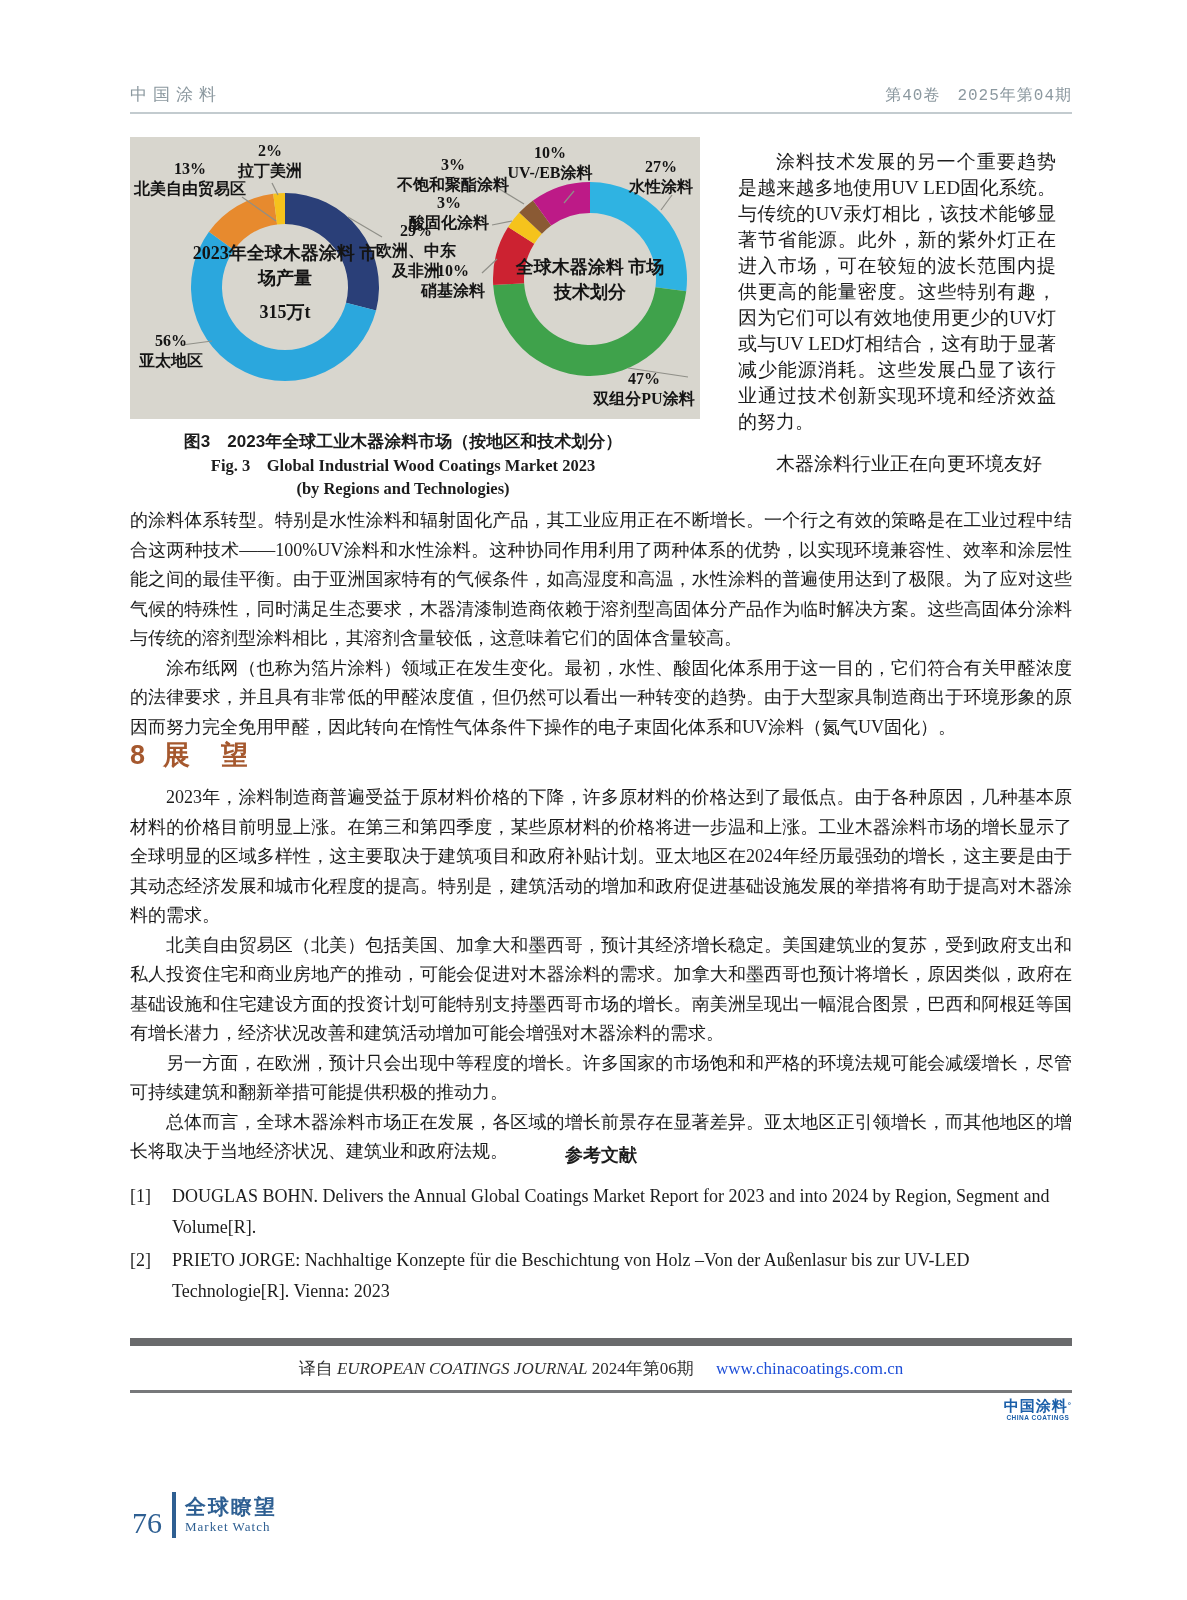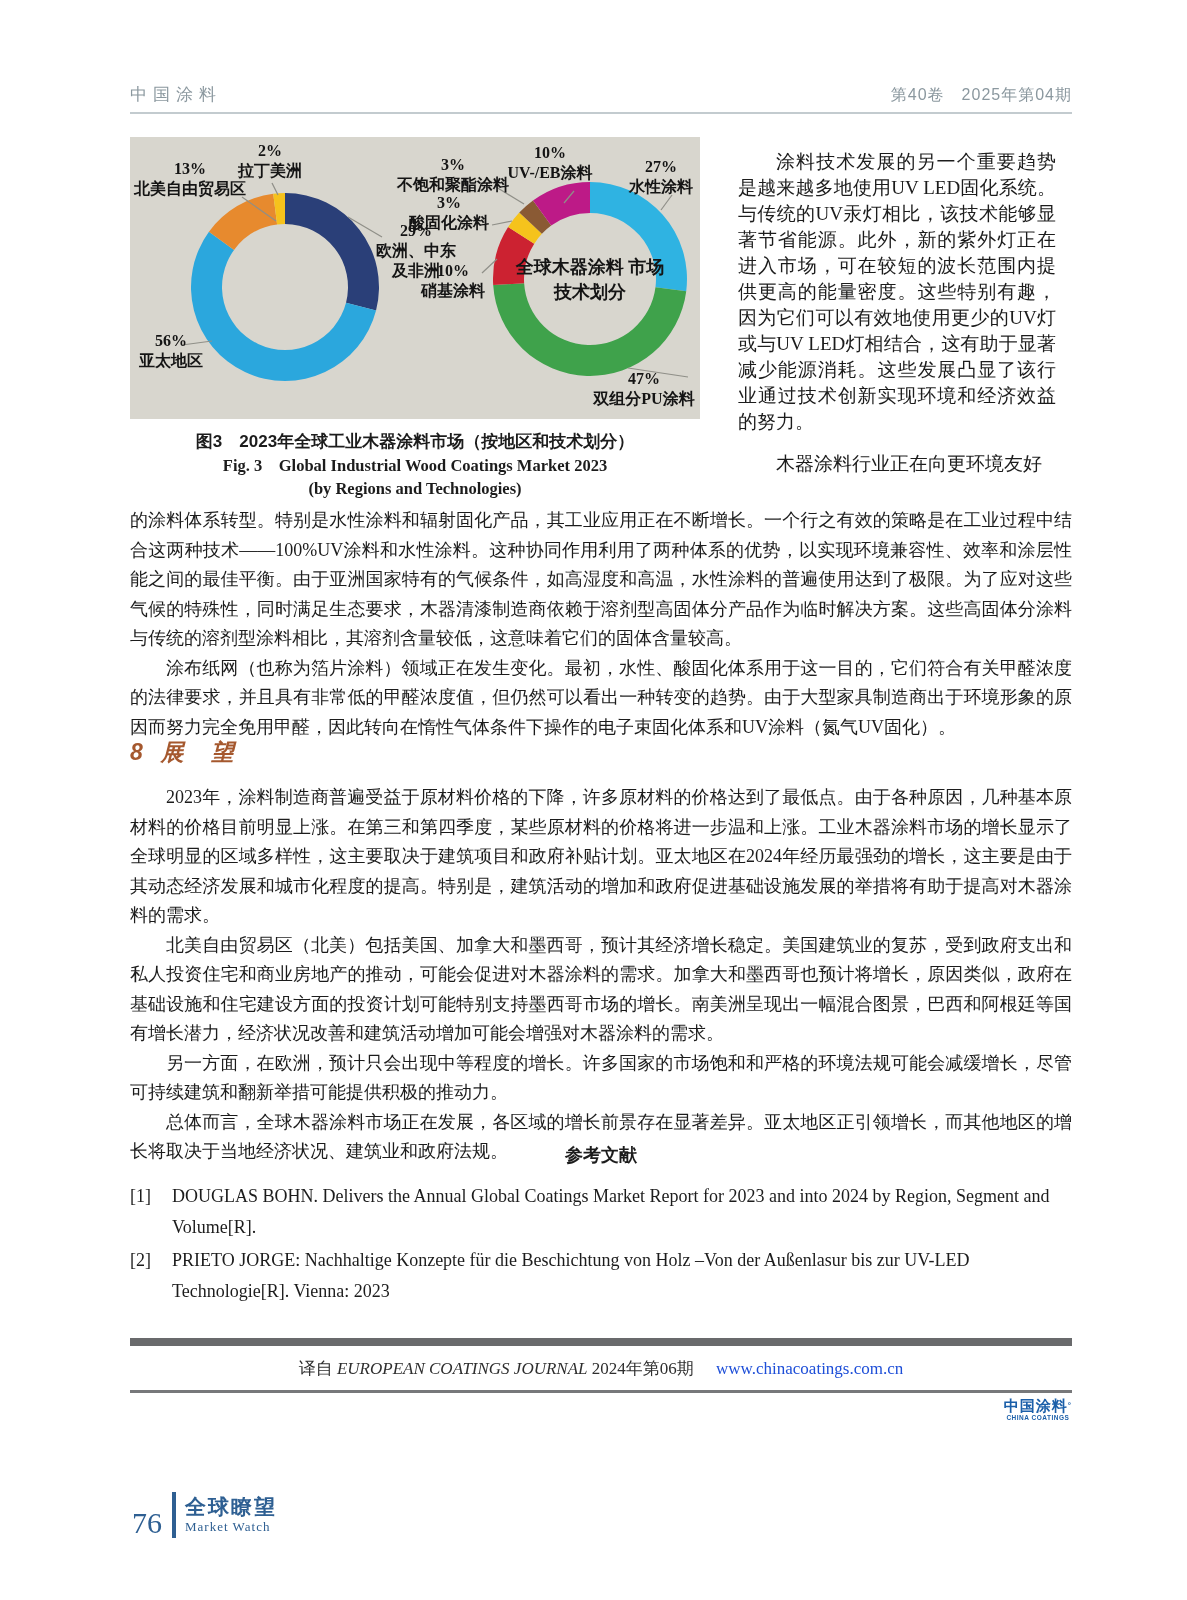--- a/index.html
+++ b/index.html
@@ -5,54 +5,54 @@
   html,body{margin:0;padding:0;background:#e9e9e9;}
   .page{position:relative;width:1187px;height:1600px;margin:0 auto;background:#ffffff;
         font-family:"Liberation Serif","DejaVu Serif",serif;color:#1c1c1c;overflow:hidden;}
 
   
   .header{position:absolute;left:130px;top:76px;width:942px;height:30px;
           display:flex;justify-content:space-between;align-items:flex-end;
           border-bottom:2px solid #c3cbcf;padding-bottom:6px;}
   .header .jname{font-family:"Liberation Sans","DejaVu Sans",sans-serif;
           font-size:17px;color:#8b989f;letter-spacing:6px;}
-  .header .issue{font-family:Liberation Sans, sans-serif;
+  .header .issue{font-family:Liberation Mono, monospace;
           font-size:16px;color:#8b989f;letter-spacing:1px;}
 
   
   .panel{position:absolute;left:130px;top:137px;width:570px;height:282px;background:#d8d6ce;}
   .panel svg{position:absolute;left:0;top:0;}
   .chart-label{position:absolute;text-align:center;font-size:16px;line-height:20px;
                font-weight:bold;color:#141414;}
   .chart-label .pct{display:block;}
   .chart-center{position:absolute;text-align:center;font-size:18px;line-height:25px;
                 font-weight:600;color:#141414;}
   .chart-center .qty{display:block;margin-top:9px;font-weight:bold;}
 
   
-  .caption{position:absolute;left:130px;top:430px;width:570px;text-align:center;}
+  .caption{position:absolute;left:118px;top:430px;width:570px;text-align:center;}
   .caption .zh{font-family:"Liberation Sans","DejaVu Sans",sans-serif;
                font-weight:bold;font-size:17px;line-height:24px;}
   .caption .en{font-weight:bold;font-size:16.5px;line-height:23px;}
 
   
   .rcol{position:absolute;left:722px;top:133px;width:350px;}
   .rcol p{margin:16px;font-size:19px;line-height:26px;text-align:justify;text-indent:2em;}
   .h7{margin:16px 0 8px 0;font-family:"Liberation Sans","DejaVu Sans",sans-serif;
       font-weight:bold;font-size:23px;color:#a5582e;letter-spacing:1px;}
   .h7 .num{margin-right:14px;}
 
   
   .body1{position:absolute;left:130px;top:506px;width:942px;}
   .body1 p, .s8body p{margin:0;font-size:18px;line-height:29.5px;text-align:justify;}
   .body1 p.ind, .s8body p{text-indent:2em;}
 
   .h8{position:absolute;left:130px;top:737px;margin:0;
       font-family:"Liberation Sans","DejaVu Sans",sans-serif;
-      font-weight:bold;font-size:23px;color:#a5582e;letter-spacing:2px;font-style:italic;}
+      font-weight:bold;font-size:27px;color:#a5582e;letter-spacing:2px;}
   .h8 .num{margin-right:16px;}
   .s8body{position:absolute;left:130px;top:783px;width:942px;}
 
   
   .refs{position:absolute;left:130px;top:1143px;width:942px;}
   .refs .rtitle{text-align:center;font-weight:bold;font-size:18px;
         font-family:"Liberation Sans","DejaVu Sans",sans-serif;margin-bottom:14px;}
   .ref-item{display:flex;font-size:18px;line-height:31px;margin-top:2px;}
   .ref-item .rnum{width:42px;flex:none;}
   .ref-item .rtext{flex:1;}
@@ -128,20 +128,25 @@
     </div>
     <div class="chart-label" style="left:236px;top:84px;width:100px;">
       <span class="pct">29%</span>
       <span class="pct">欧洲、中东</span>
       <span class="pct">及非洲</span>
     </div>
     <div class="chart-label" style="left:0px;top:194px;width:82px;">
       <span class="pct">56%</span>
       <span>亚太地区</span>
     </div>
+    <div class="chart-center" style="left:62px;top:104px;width:186px;">
+      <span class="pct">2023年全球木器涂料</span>
+      <span class="pct">市场产量</span>
+      <span class="qty">315万t</span>
+    </div>
 
     <div class="chart-label" style="left:356px;top:6px;width:128px;">
       <span class="pct">10%</span>
       <span>UV-/EB涂料</span>
     </div>
     <div class="chart-label" style="left:258px;top:18px;width:130px;">
       <span class="pct">3%</span>
       <span>不饱和聚酯涂料</span>
     </div>
     <div class="chart-label" style="left:256px;top:56px;width:126px;">

